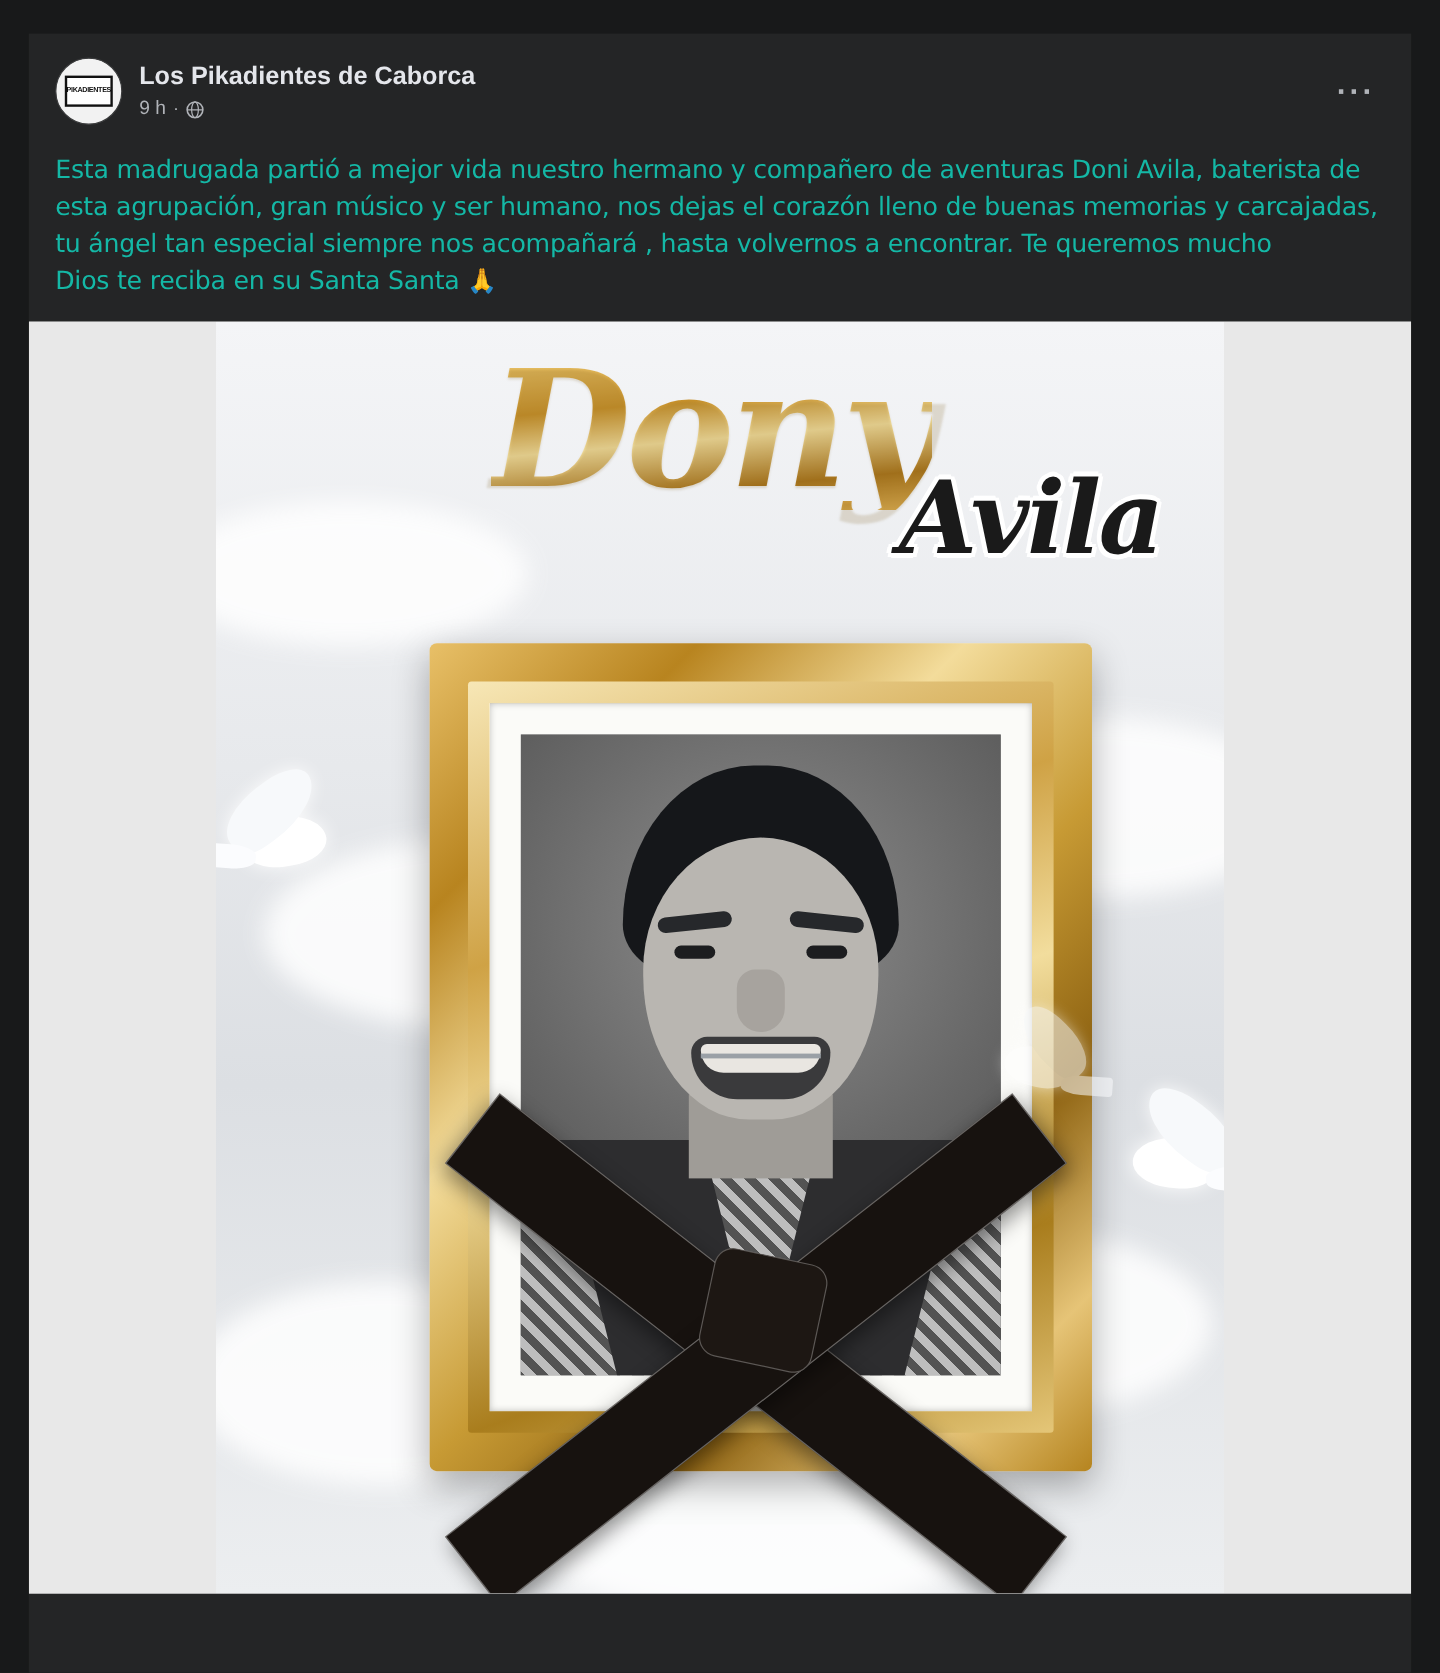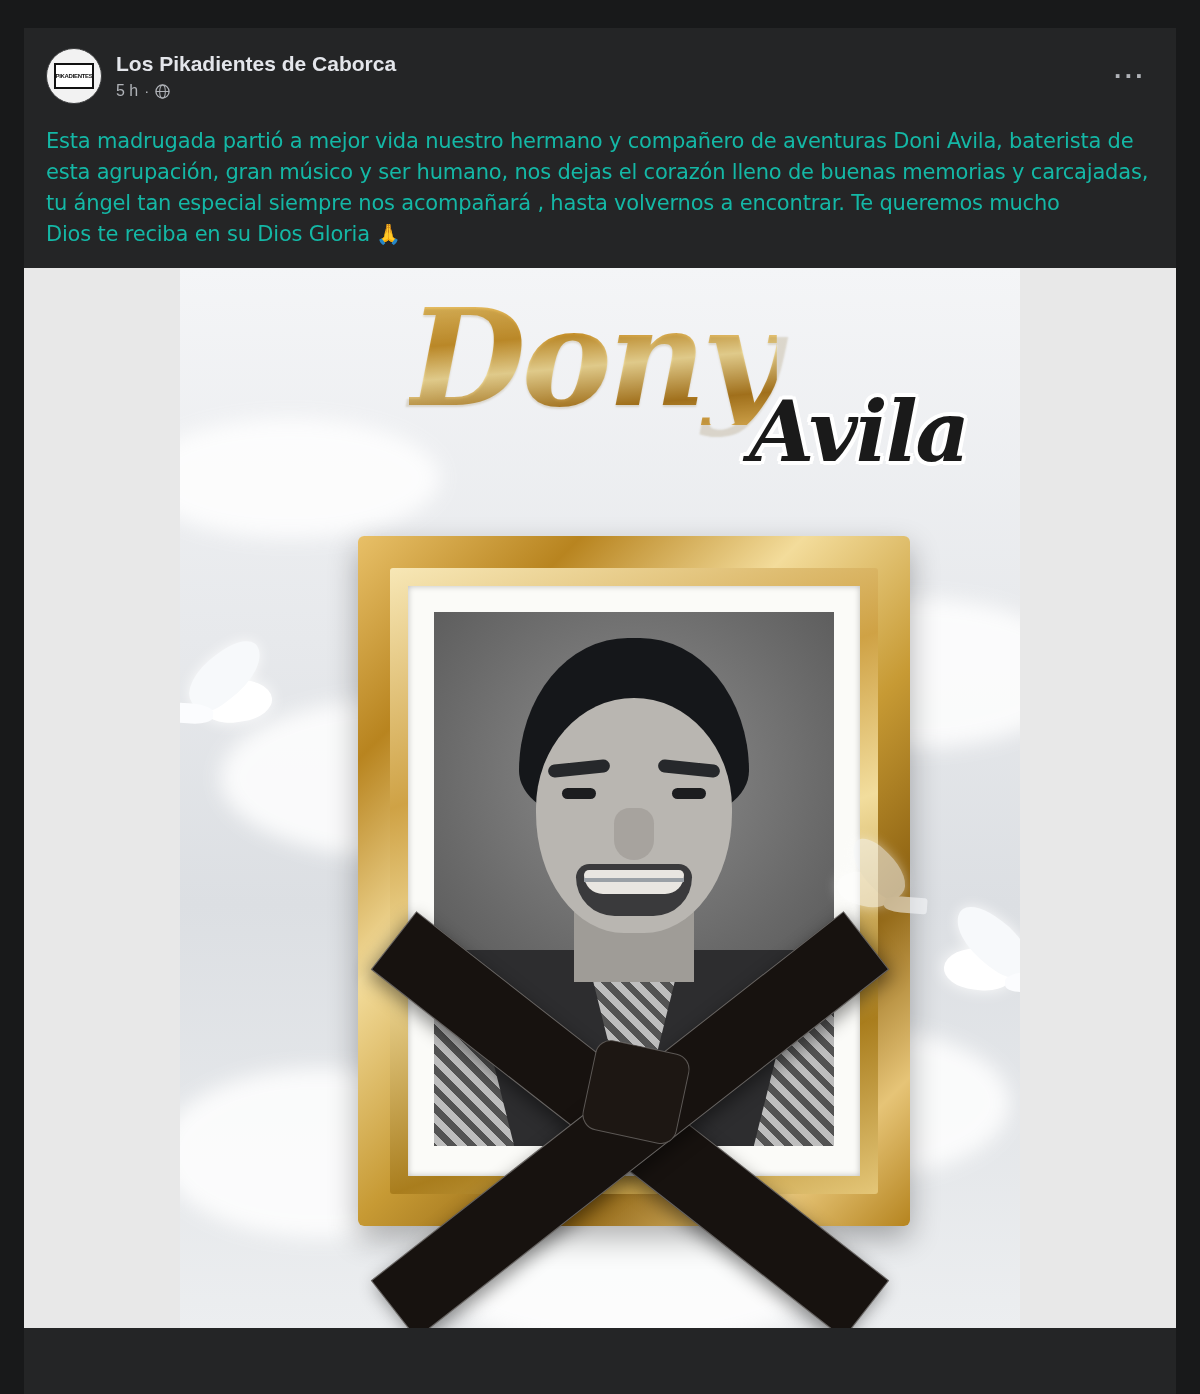--- a/index.html
+++ b/index.html
@@ -300,37 +300,37 @@
 
   <div class="post">
 
     <div class="post-header">
       <div class="avatar">
         <div class="avatar-inner">PIKADIENTES</div>
       </div>
       <div class="header-text">
         <div class="page-name">Los Pikadientes de Caborca</div>
         <div class="meta-row">
-          <span>5 h</span>
+          <span>9 h</span>
           <span class="meta-sep">·</span>
           <span class="globe-icon">
             <svg width="15" height="15" viewBox="0 0 16 16" aria-hidden="true">
               <circle cx="8" cy="8" r="7" fill="none" stroke="#b0b3b8" stroke-width="1.4"></circle>
               <ellipse cx="8" cy="8" rx="3" ry="7" fill="none" stroke="#b0b3b8" stroke-width="1.1"></ellipse>
               <line x1="1" y1="8" x2="15" y2="8" stroke="#b0b3b8" stroke-width="1.1"></line>
             </svg>
           </span>
         </div>
       </div>
       <div class="more-btn">···</div>
     </div>
 
     <div class="post-body">
       <span>Esta madrugada partió a mejor vida nuestro hermano y compañero de aventuras Doni Avila, baterista de esta agrupación, gran músico y ser humano, nos dejas el corazón lleno de buenas memorias y carcajadas, tu ángel tan especial siempre nos acompañará , hasta volvernos a encontrar. Te queremos mucho</span><br>
-      <span class="line2"><span>Dios te reciba en su Dios Gloria </span><span class="praying">🙏</span></span>
+      <span class="line2"><span>Dios te reciba en su Santa Santa </span><span class="praying">🙏</span></span>
     </div>
 
     <div class="media">
       <div class="side-pad-left"></div>
       <div class="side-pad-right"></div>
 
       <div class="media-inner">
 
         <div class="cloud" style="left:-40px; top:150px; width:300px; height:120px;"></div>
         <div class="cloud" style="left:40px; top:430px; width:360px; height:160px;"></div>

